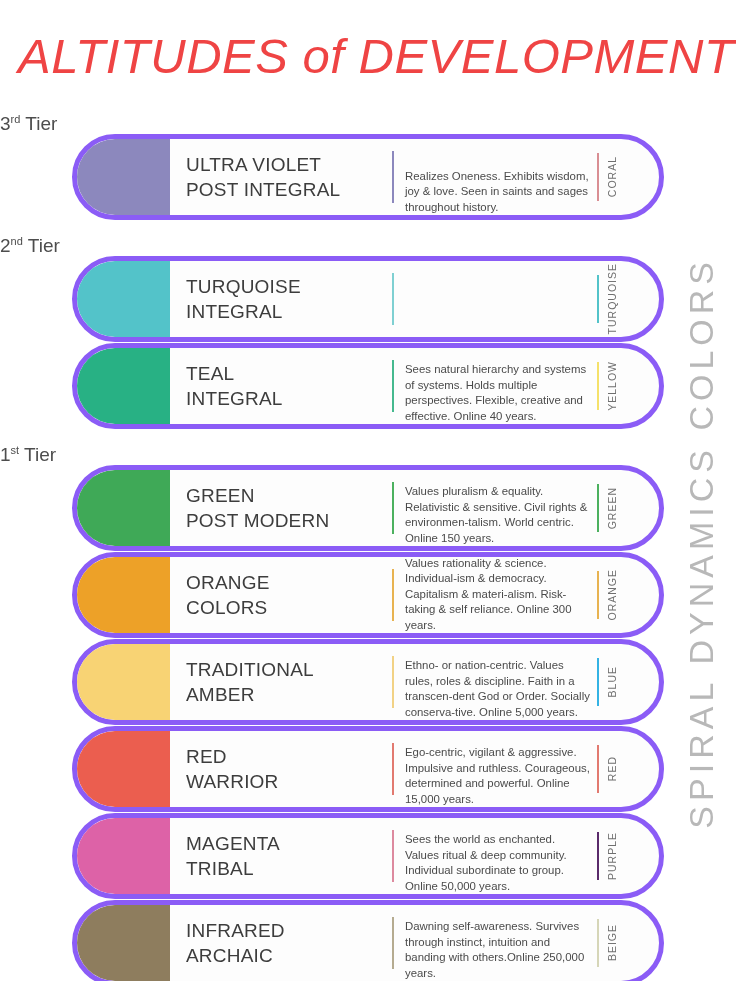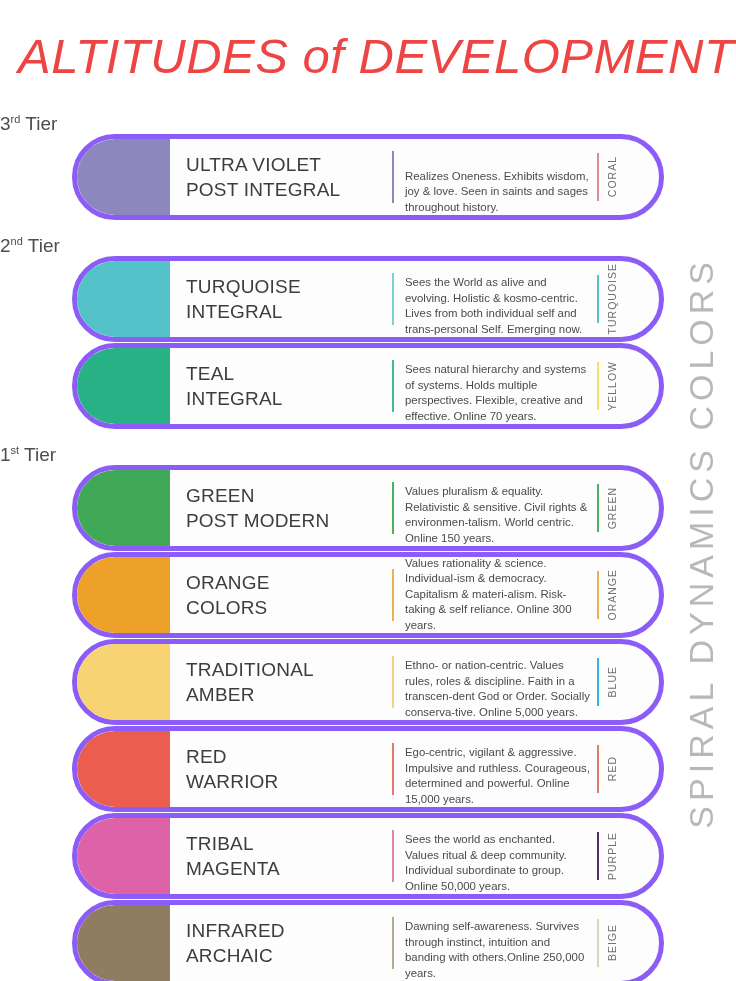--- a/index.html
+++ b/index.html
@@ -180,38 +180,37 @@
     <div class="tier-head"><span>2</span><sup>nd</sup> <span>Tier</span></div>
     <div class="row">
       <div class="pill">
         <div class="swatch" style="background: rgb(83, 195, 201);"></div>
         <div class="name-cell">
           <div class="name-line">TURQUOISE</div>
           <div class="name-line">INTEGRAL</div>
         </div>
         <div class="desc-cell">
           <div class="desc-rule" style="background: rgb(127, 208, 210);"></div>
-          <div class="desc-text">Sees the World as alive and evolving. Holistic &amp; kosmo-centric. Lives from both individual self and trans-personal Self. Emerging now.</div>
         </div>
         <div class="sd-cell">
           <div class="sd-rule" style="background: rgb(83, 195, 201);"></div>
           <div class="sd-text">TURQUOISE</div>
         </div>
       </div>
     </div>
     <div class="row">
       <div class="pill">
         <div class="swatch" style="background: rgb(40, 177, 132);"></div>
         <div class="name-cell">
           <div class="name-line">TEAL</div>
           <div class="name-line">INTEGRAL</div>
         </div>
         <div class="desc-cell">
           <div class="desc-rule" style="background: rgb(69, 185, 143);"></div>
-          <div class="desc-text">Sees natural hierarchy and systems of systems. Holds multiple perspectives. Flexible, creative and effective. Online 70 years.</div>
+          <div class="desc-text">Sees natural hierarchy and systems of systems. Holds multiple perspectives. Flexible, creative and effective. Online 40 years.</div>
         </div>
         <div class="sd-cell">
           <div class="sd-rule" style="background: rgb(245, 225, 106);"></div>
           <div class="sd-text">YELLOW</div>
         </div>
       </div>
     </div>
     <div class="tier-gap"></div>
     <div class="tier-head"><span>1</span><sup>st</sup> <span>Tier</span></div>
     <div class="row">
@@ -279,22 +278,22 @@
         <div class="sd-cell">
           <div class="sd-rule" style="background: rgb(226, 122, 112);"></div>
           <div class="sd-text">RED</div>
         </div>
       </div>
     </div>
     <div class="row">
       <div class="pill">
         <div class="swatch" style="background: rgb(221, 98, 167);"></div>
         <div class="name-cell">
+          <div class="name-line">MAGENTA</div>
           <div class="name-line">TRIBAL</div>
-          <div class="name-line">MAGENTA</div>
         </div>
         <div class="desc-cell">
           <div class="desc-rule" style="background: rgb(221, 138, 159);"></div>
           <div class="desc-text">Sees the world as enchanted. Values ritual &amp; deep community. Individual subordinate to group. Online 50,000 years.</div>
         </div>
         <div class="sd-cell">
           <div class="sd-rule" style="background: rgb(90, 42, 107);"></div>
           <div class="sd-text">PURPLE</div>
         </div>
       </div>

